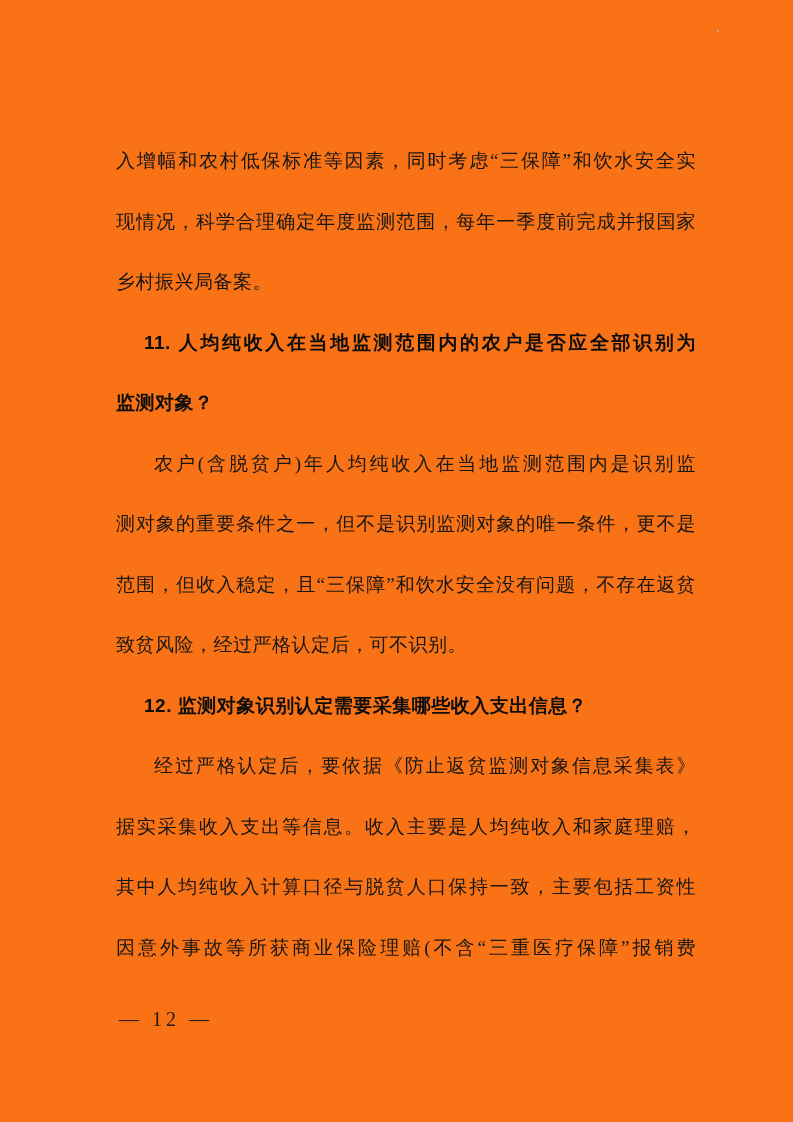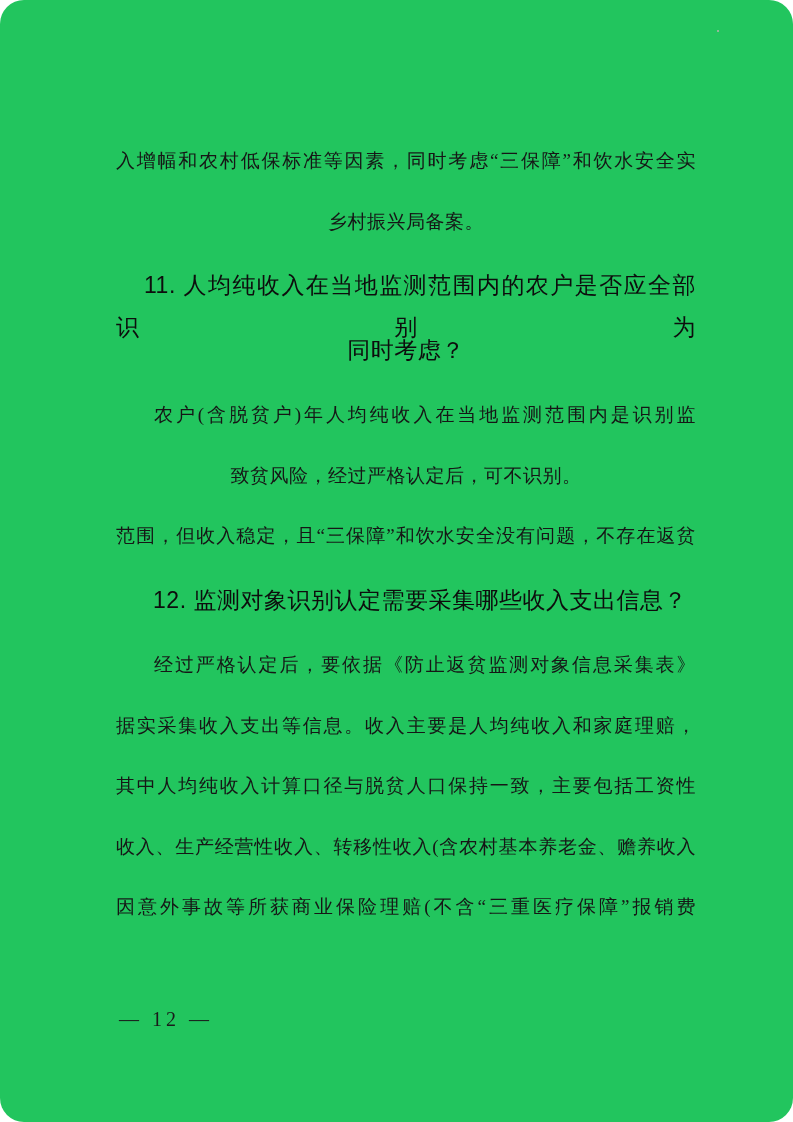--- a/index.html
+++ b/index.html
@@ -4,49 +4,48 @@
 <style>
   html, body {
     margin: 0;
     padding: 0;
     background: #ffffff;
   }
   .page {
     position: relative;
     width: 793px;
     height: 1122px;
-    background: #22c55e;
+    background: #f97316;
     overflow: hidden;
     font-family: "Liberation Serif", "DejaVu Serif", serif;
     color: #161616;
-    border-radius: 24px;
   }
   .content {
     position: absolute;
     left: 116px;
     top: 121px;
     width: 580px;
   }
   .line {
     height: 41.5px;
     line-height: 41.5px;
     font-size: 19px;
     letter-spacing: 0.5px;
     white-space: nowrap;
-    text-align: center;
+    text-align: left;
   }
   .line.fill {
     white-space: normal;
     text-align: justify;
     text-align-last: justify;
   }
   .block.heading .line {
     font-family: "Liberation Sans", "DejaVu Sans", sans-serif;
-    font-weight: 400;
-    font-size: 23px;
+    font-weight: 700;
+    font-size: 19px;
     color: #0d0d0d;
   }
   .indent-body { text-indent: 38px; }
   .indent-heading { text-indent: 28px; }
   .footer {
     position: absolute;
     left: 119px;
     top: 1004px;
     font-size: 20px;
     line-height: 30px;
@@ -67,43 +66,44 @@
 </head>
 <body>
 
 <div class="page">
   <span class="speck"></span>
 
   <main class="content">
 
     <section class="block body">
       <p class="line fill">入增幅和农村低保标准等因素，同时考虑“三保障”和饮水安全实</p>
+      <p class="line fill">现情况，科学合理确定年度监测范围，每年一季度前完成并报国家</p>
       <p class="line">乡村振兴局备案。</p>
     </section>
 
     <section class="block heading">
       <p class="line fill indent-heading">11. 人均纯收入在当地监测范围内的农户是否应全部识别为</p>
-      <p class="line">同时考虑？</p>
+      <p class="line">监测对象？</p>
     </section>
 
     <section class="block body">
       <p class="line fill indent-body">农户(含脱贫户)年人均纯收入在当地监测范围内是识别监</p>
+      <p class="line fill">测对象的重要条件之一，但不是识别监测对象的唯一条件，更不是</p>
+      <p class="line fill">范围，但收入稳定，且“三保障”和饮水安全没有问题，不存在返贫</p>
       <p class="line">致贫风险，经过严格认定后，可不识别。</p>
-      <p class="line fill">范围，但收入稳定，且“三保障”和饮水安全没有问题，不存在返贫</p>
     </section>
 
     <section class="block heading">
       <p class="line indent-heading">12. 监测对象识别认定需要采集哪些收入支出信息？</p>
     </section>
 
     <section class="block body">
       <p class="line fill indent-body">经过严格认定后，要依据《防止返贫监测对象信息采集表》</p>
       <p class="line fill">据实采集收入支出等信息。收入主要是人均纯收入和家庭理赔，</p>
       <p class="line fill">其中人均纯收入计算口径与脱贫人口保持一致，主要包括工资性</p>
-      <p class="line fill">收入、生产经营性收入、转移性收入(含农村基本养老金、赡养收入</p>
       <p class="line fill">因意外事故等所获商业保险理赔(不含“三重医疗保障”报销费</p>
 
     </section>
 
   </main>
 
   <footer class="footer">
     <span>— 12 —</span>
   </footer>
 </div>

